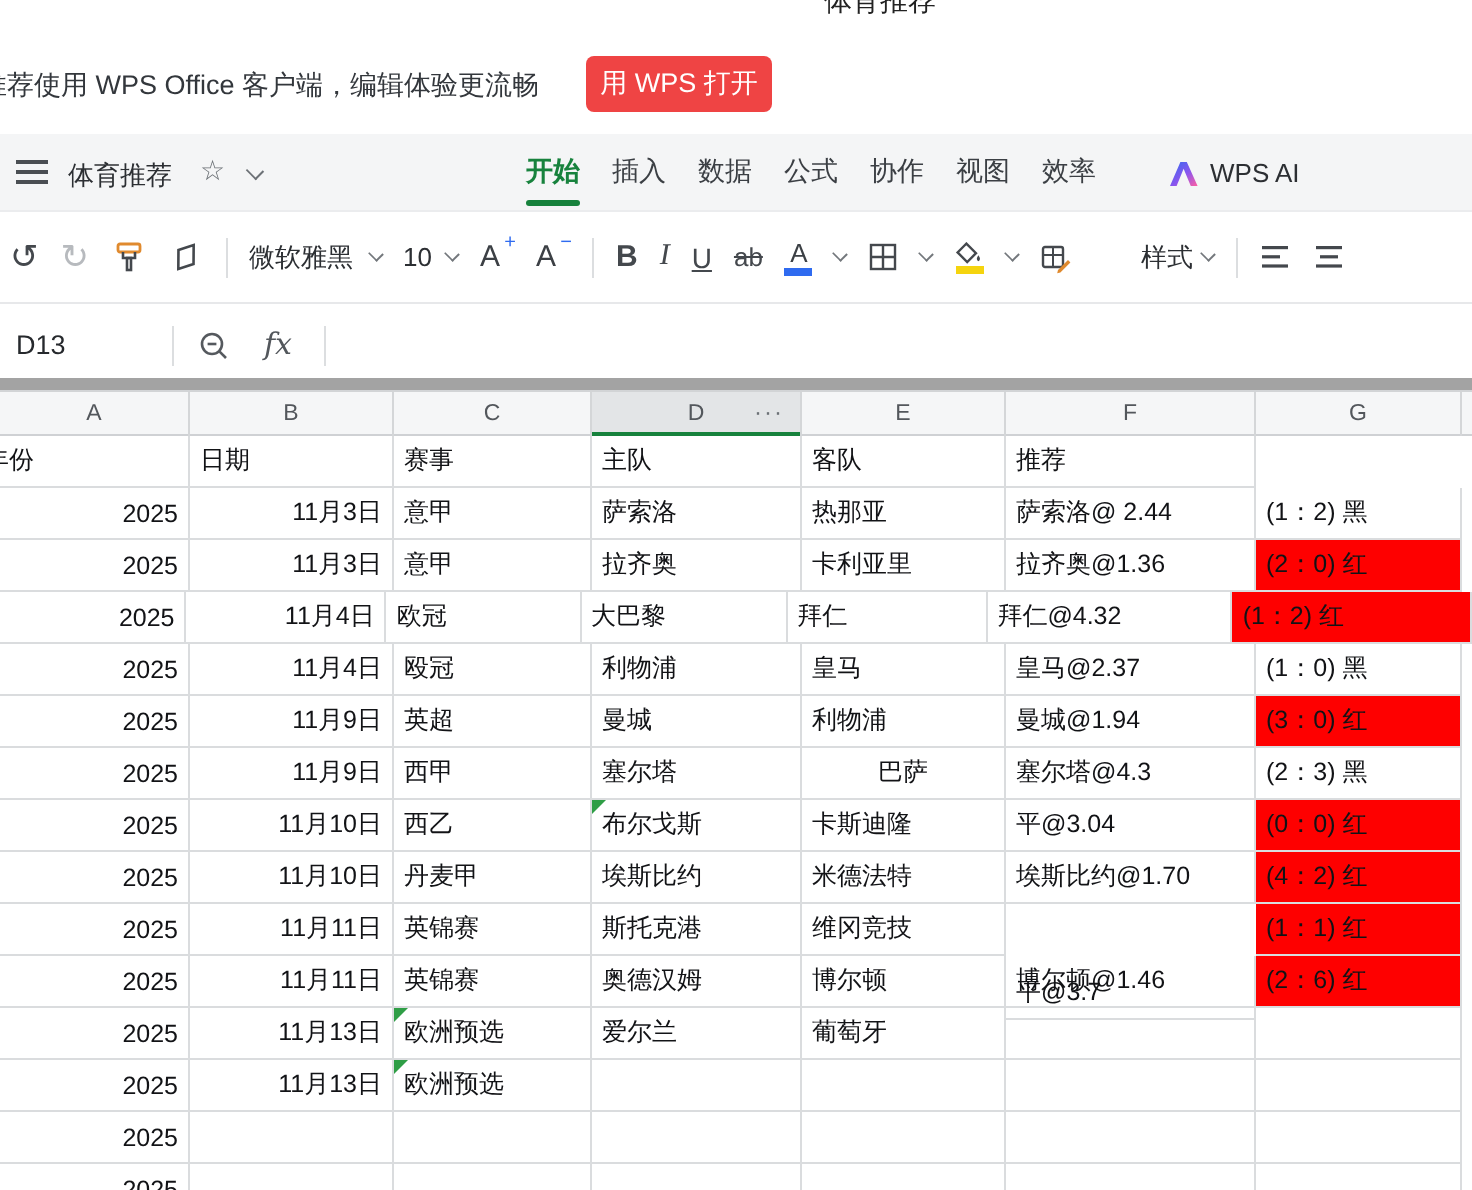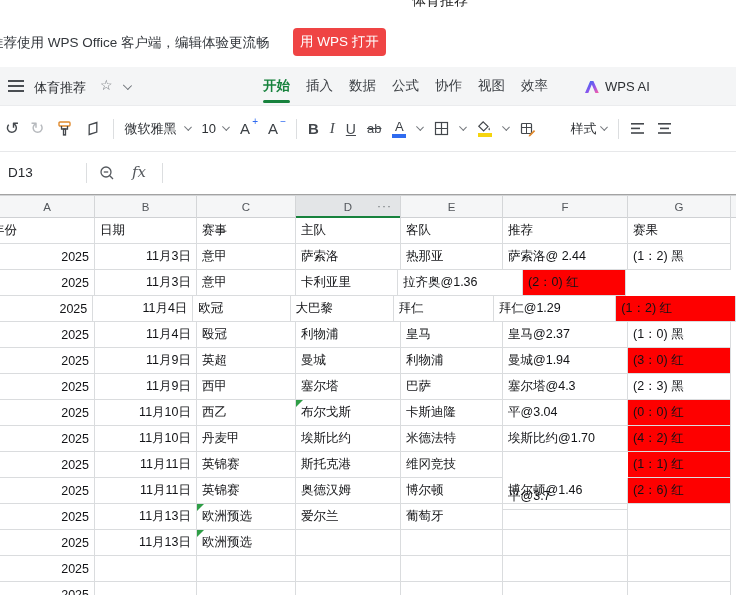--- a/index.html
+++ b/index.html
@@ -53,21 +53,21 @@
   .fontcolor { display:flex; flex-direction:column; align-items:center; cursor:pointer; }
   .fontcolor .glyph { font-size:13px; line-height:13px; color:#3c4045; }
   .fontcolor .bar { width:14px; height:4px; background:#2f6bf0; margin-top:1px; }
   .fill-ic { display:flex; flex-direction:column; align-items:center; }
   .fill-ic .bar { width:14px; height:4px; background:#f5d40e; margin-top:1px; }
   .style-group { display:flex; align-items:center; gap:5px; cursor:pointer; }
   .style-label { font-size:13px; color:#2c2f33;margin-left:29px; }
   svg { display:block; }
 
   
-  .formulabar { position:absolute; left:0; top:152px; width:736px; height:43px; background:#fff; border-bottom:1px solid #a3a3a3; }
+  .formulabar { position:absolute; left:0; top:152px; width:736px; height:43px; background:#fff; border-bottom:6px solid #a3a3a3; }
   .cell-ref { position:absolute; left:8px; top:13px; font-size:13.5px; color:#26292d; }
   .fsep1 { position:absolute; left:86px; top:11px; width:1px; height:20px; background:#dcdee0; }
   .mag { position:absolute; left:99px; top:13px; cursor:pointer; }
   .fx { position:absolute; left:132px; top:11px; font-family:"DejaVu Serif","Liberation Serif",serif; font-style:italic;
     font-size:15px; color:#53575c; cursor:pointer; }
   .fsep2 { position:absolute; left:162px; top:11px; width:1px; height:20px; background:#dcdee0; }
 
   
   .sheet { position:absolute; left:0; top:195px; width:736px; height:400px; background:#fff; }
   .colheads { display:flex; height:23px; background:#f5f6f7; border-top:1px solid #d2d4d6; border-bottom:1px solid #cfd1d4; }
@@ -251,23 +251,20 @@
           </div>
           <div class="cell" style="width: 105px;">
             <span>主队</span>
           </div>
           <div class="cell" style="width: 102px;">
             <span>客队</span>
           </div>
           <div class="cell" style="width: 125px;">
             <span>推荐</span>
           </div>
-          <div class="cell" style="width: 103px;">
-            <span>赛果</span>
-          </div>
         </div>
         <div class="row">
           <div class="cell num" style="width: 95px;">
             <span>2025</span>
           </div>
           <div class="cell num" style="width: 102px;">
             <span>11月3日</span>
           </div>
           <div class="cell" style="width: 99px;">
             <span>意甲</span>
@@ -288,20 +285,23 @@
         <div class="row">
           <div class="cell num" style="width: 95px;">
             <span>2025</span>
           </div>
           <div class="cell num" style="width: 102px;">
             <span>11月3日</span>
           </div>
           <div class="cell" style="width: 99px;">
             <span>意甲</span>
           </div>
+          <div class="cell" style="width: 105px;">
+            <span>拉齐奥</span>
+          </div>
           <div class="cell" style="width: 102px;">
             <span>卡利亚里</span>
           </div>
           <div class="cell" style="width: 125px;">
             <span>拉齐奥@1.36</span>
           </div>
           <div class="cell red" style="width: 103px;">
             <span>(2：0) 红</span>
           </div>
         </div>
@@ -315,21 +315,21 @@
           <div class="cell" style="width: 99px;">
             <span>欧冠</span>
           </div>
           <div class="cell" style="width: 105px; text-align: center;">
             <span>大巴黎</span>
           </div>
           <div class="cell" style="width: 102px;">
             <span>拜仁</span>
           </div>
           <div class="cell" style="width: 125px;">
-            <span>拜仁@1.29</span>
+            <span>拜仁@4.32</span>
           </div>
           <div class="cell red" style="width: 122px;">
             <span>(1：2) 红</span>
           </div>
         </div>
         <div class="row">
           <div class="cell num" style="width: 95px;">
             <span>2025</span>
           </div>
           <div class="cell num" style="width: 102px;">
@@ -380,21 +380,21 @@
           </div>
           <div class="cell num" style="width: 102px;">
             <span>11月9日</span>
           </div>
           <div class="cell" style="width: 99px;">
             <span>西甲</span>
           </div>
           <div class="cell" style="width: 105px;">
             <span>塞尔塔</span>
           </div>
-          <div class="cell" style="width: 102px;">
+          <div class="cell" style="width: 102px; justify-content: center;">
             <span>巴萨</span>
           </div>
           <div class="cell" style="width: 125px;">
             <span>塞尔塔@4.3</span>
           </div>
           <div class="cell" style="width: 103px;">
             <span>(2：3) 黑</span>
           </div>
         </div>
         <div class="row">

